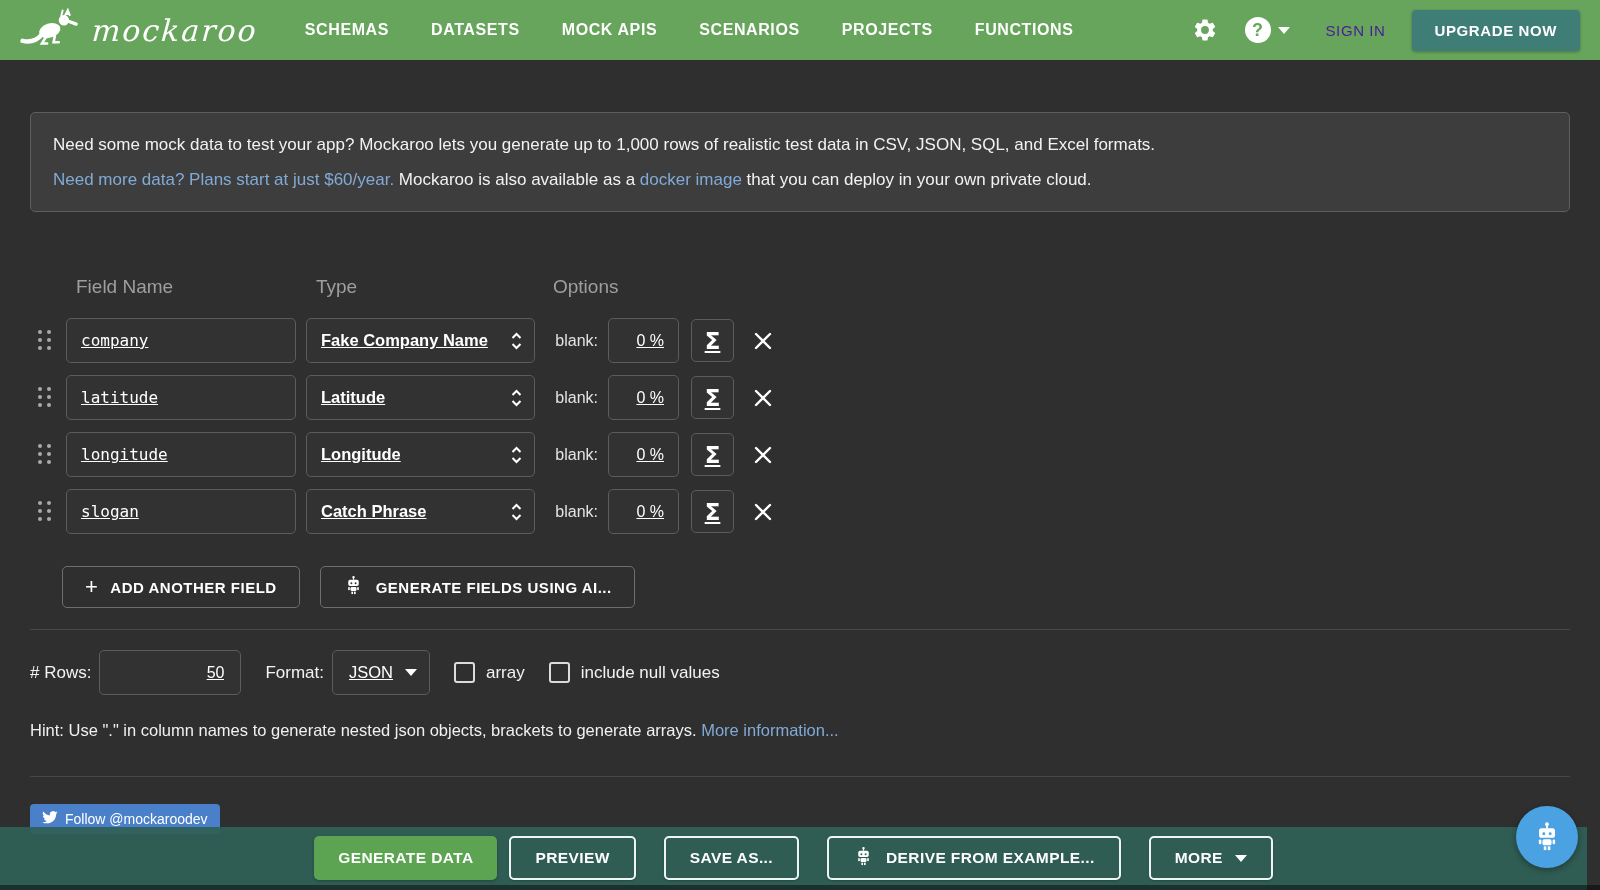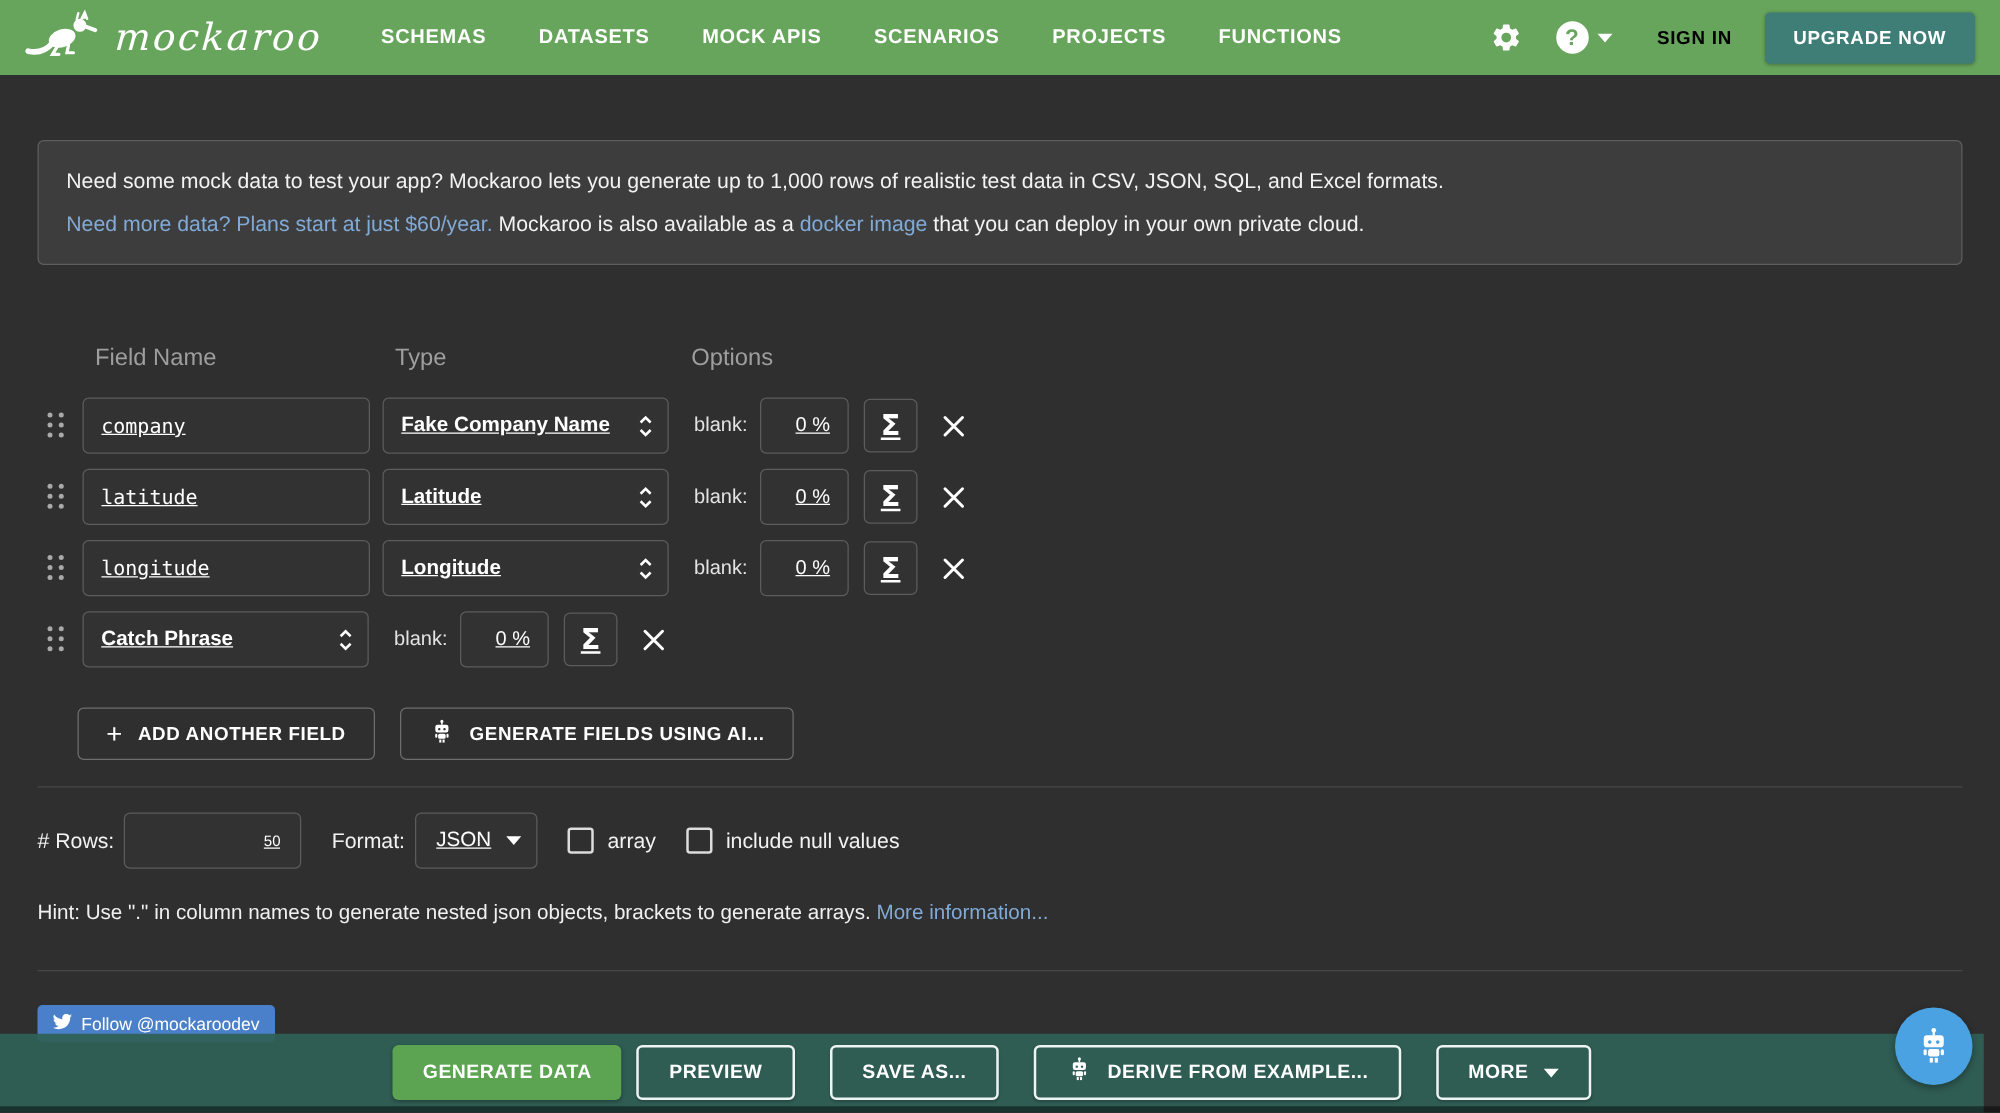--- a/index.html
+++ b/index.html
@@ -29,21 +29,21 @@
   .nav-right { margin-left:auto; display:flex; align-items:center; gap:8px; }
   .icon-btn { width:44px; height:44px; display:flex; align-items:center; justify-content:center; cursor:pointer; }
   .help-wrap { display:flex; align-items:center; gap:7px; padding:0 10px; cursor:pointer; }
   .help-circle {
     width:26px; height:26px; border-radius:50%; background:#fff;
     color:#67a45c; font-weight:700; font-size:18px;
     display:flex; align-items:center; justify-content:center;
   }
   .caret-down { width:0; height:0; border-left:6px solid transparent; border-right:6px solid transparent; border-top:7px solid #fff; }
   .signin {
-    color:#000000; font-weight:700; font-size:15px; letter-spacing:.6px;
+    color:#4c1d95; font-weight:400; font-size:15px; letter-spacing:.6px;
     padding:10px 18px; cursor:pointer;
   }
   .upgrade-btn {
     background:#3f7d77; color:#fff; font-weight:700; font-size:15px;
     letter-spacing:.6px; padding:12px 23px; border-radius:4px; border:none;
     cursor:pointer; box-shadow:0 1px 3px rgba(0,0,0,.3);
   }
 
   
   .content { padding:0 30px; }
@@ -95,21 +95,21 @@
     color:#fff; font-weight:700; font-size:15px; letter-spacing:.5px;
     display:flex; align-items:center; gap:12px; padding:0 22px; cursor:pointer;
     font-family:"Liberation Sans", sans-serif;
   }
   .plus-glyph { font-size:22px; font-weight:400; line-height:1; }
 
   .divider { border-top:1px solid #484848; margin-top:21px; }
 
   .controls { display:flex; align-items:center; margin-top:20px; height:45px; }
   .ctl-label { font-size:17px; color:#f2f2f2; }
-  .rows-input { width:142px; margin-left:8px; padding:0 16px; font-size:12px; text-align:right; }
+  .rows-input { width:142px; margin-left:8px; padding:0 16px; font-size:16px; text-align:right; }
   .format-label { margin-left:24px; }
   .format-select {
     width:98px; margin-left:8px; padding:0 12px 0 16px;
     display:flex; align-items:center; justify-content:space-between;
     font-size:16.5px; cursor:pointer;
   }
   .caret-dark { width:0; height:0; border-left:6px solid transparent; border-right:6px solid transparent; border-top:7px solid #fff; }
   .checkbox {
     width:21px; height:21px; border:2px solid #dcdcdc; border-radius:3px;
     background:transparent; margin-left:24px; cursor:pointer; flex:none;
@@ -306,20 +306,21 @@
 
     <div class="field-row">
       <div class="drag-handle">
           <i></i>
           <i></i>
           <i></i>
           <i></i>
           <i></i>
           <i></i>
         </div>
+      <input class="tbox name-input" value="slogan" style="">
       <div class="tbox type-select">
         <span>Catch Phrase</span>
         <svg width="11" height="20" viewBox="0 0 11 20" class="white-stroke" stroke-width="2">
             <path d="M1.5 7 L5.5 3 L9.5 7"></path>
             <path d="M1.5 13 L5.5 17 L9.5 13"></path>
           </svg>
       </div>
       <span class="blank-label">blank:</span>
       <input class="tbox pct-input" value="0 %" style="">
       <div class="tbox sigma-btn">Σ</div>

